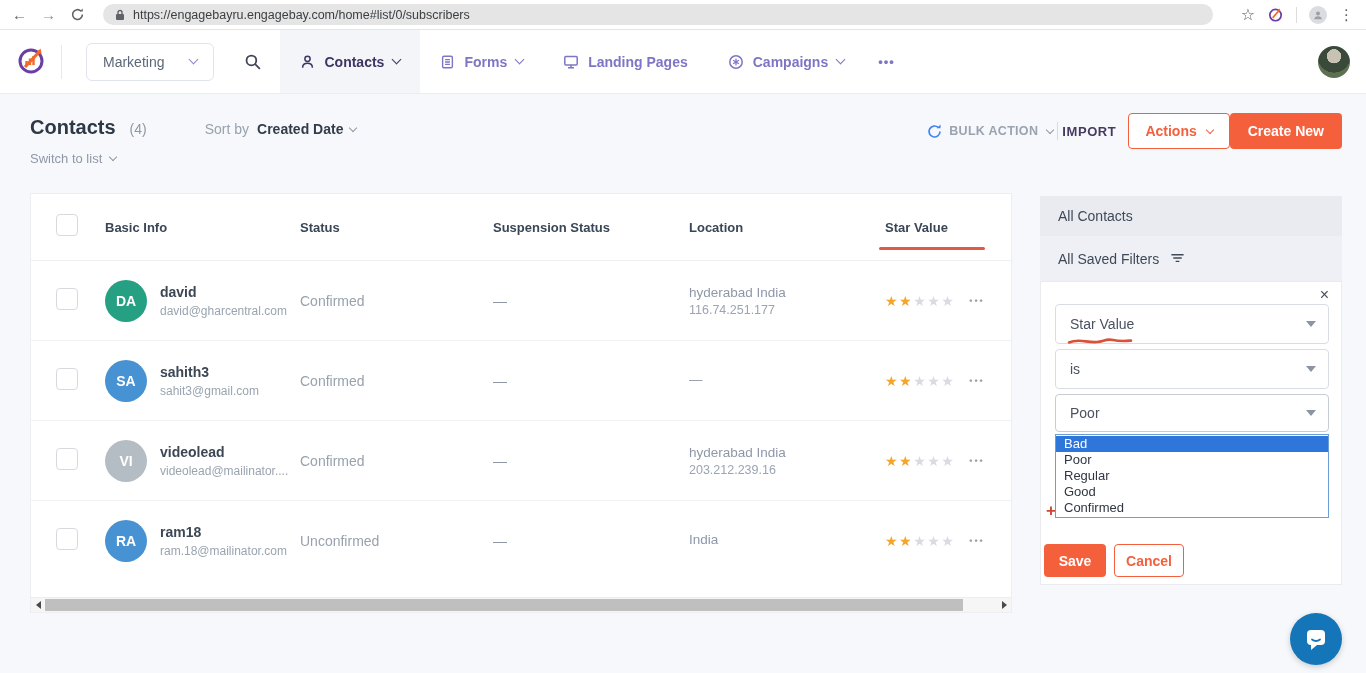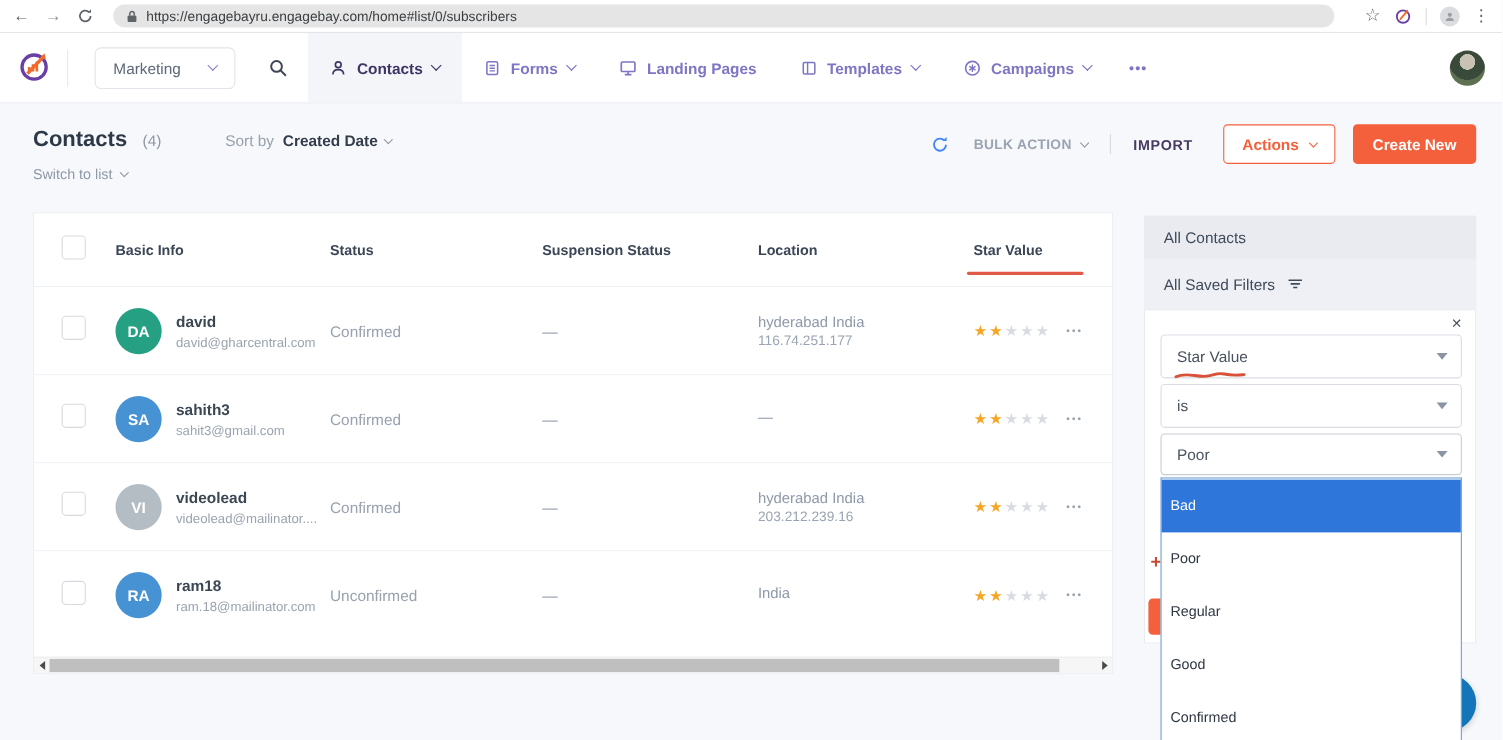--- a/index.html
+++ b/index.html
@@ -33,21 +33,21 @@
 
   
   .page-head{position:absolute;left:30px;top:116px;display:flex;align-items:baseline;gap:14px}
   .page-title{font-size:20px;font-weight:bold;color:#2e3947}
   .page-count{font-size:14px;color:#8e98a6}
   .sortby{margin-left:44px;display:flex;align-items:center;gap:8px}
   .sortby .lbl{font-size:14px;color:#98a2ae}
   .sortby .val{font-size:14px;font-weight:bold;color:#323c4b;display:flex;align-items:center;gap:7px;cursor:pointer}
   .mini-chev{width:6px;height:6px;border-right:1.5px solid #8e98a6;border-bottom:1.5px solid #8e98a6;transform:rotate(45deg);display:inline-block;margin-top:-3px}
   .switch-list{position:absolute;left:30px;top:151px;font-size:13px;color:#8e98a6;display:flex;align-items:center;gap:8px;cursor:pointer}
-  .head-actions{position:absolute;right:24px;top:113px;display:flex;align-items:center;gap:16px}
+  .head-actions{position:absolute;right:24px;top:113px;display:flex;align-items:center;}
   .refresh-btn{cursor:pointer;display:flex;align-items:center;margin-right:6px}
   .bulk{display:flex;align-items:center;gap:9px;font-size:12.5px;font-weight:bold;color:#9aa3b0;letter-spacing:.3px;cursor:pointer}
   .vdiv{width:1px;height:18px;background:#d7dbe1;margin:0 4px}
   .import{font-size:13px;font-weight:bold;color:#453a60;letter-spacing:.6px;cursor:pointer;margin-right:12px}
   .btn{border-radius:4px;font-size:14px;font-weight:bold;display:flex;align-items:center;justify-content:center;cursor:pointer;font-family:inherit}
   .btn-outline{border:1px solid var(--accent-orange,#f4603c);color:var(--accent-orange,#f4603c);background:#fff;padding:9px 16px;gap:10px}
   .btn-fill{background:var(--accent-orange,#f4603c);color:#fff;border:none;padding:10px 18px}
   .chev-orange{width:6px;height:6px;border-right:1.7px solid currentColor;border-bottom:1.7px solid currentColor;transform:rotate(45deg);margin-top:-3px}
 
   
@@ -90,21 +90,21 @@
   .saved-filters{top:236px;height:45px;background:#eef0f5;gap:11px}
   .filter-card{position:absolute;left:1040px;top:281px;width:302px;height:304px;background:#fff;border:1px solid #e9ebef}
   .close-x{position:absolute;top:5px;right:12px;font-size:16px;color:#4a5058;cursor:pointer;line-height:1}
   .dd{position:absolute;left:14px;width:274px;height:40px;border:1px solid #d9dde3;border-radius:4px;background:#fff;display:flex;align-items:center;padding:0 14px;font-size:14px;color:#4a5260;cursor:pointer}
   .dd-field{top:22px}
   .dd-op{top:67px}
   .dd-val{top:112px;height:38px;border-color:#c8ccd3}
   .caret{position:absolute;right:12px;width:0;height:0;border-left:5px solid transparent;border-right:5px solid transparent;border-top:6px solid #8a94a2}
   .scribble{position:absolute;left:11px;bottom:-2px}
   .listbox{position:absolute;left:14px;top:152px;width:274px;background:#fff;border:1px solid #6b9fd8;z-index:5;list-style:none;padding:1px 0}
-  .listbox li{font-size:13px;color:#2f3742;line-height:16px;padding:16px 8px;cursor:pointer;white-space:nowrap}
+  .listbox li{font-size:13px;color:#2f3742;line-height:16px;padding:0 8px;cursor:pointer;white-space:nowrap}
   .listbox li.highlighted{background:var(--option-highlight,#2e76d9);color:#fff}
   .add-plus{position:absolute;left:5px;top:219px;font-size:17px;font-weight:bold;color:#c74a32;cursor:pointer}
   .save-btn{position:absolute;left:3px;top:262px;width:62px;height:33px}
   .cancel-btn{position:absolute;left:73px;top:262px;width:70px;height:33px;padding:0}
 
   
   .chat{position:absolute;left:1290px;top:613px;width:52px;height:52px;border-radius:50%;background:var(--chat-blue,#1476b8);display:flex;align-items:center;justify-content:center;cursor:pointer;box-shadow:0 2px 6px rgba(0,0,0,.18)}
 </style>
 </head>
 <body>
@@ -185,28 +185,20 @@
           </svg>
         <span>Forms</span>
         <span class="chev"></span>
       </div>
       <div class="nav-item">
         <svg width="16" height="16" viewBox="0 0 16 16">
             <rect x="1.8" y="2.4" width="12.4" height="8.6" rx="1" fill="none" stroke="currentColor" stroke-width="1.5"></rect>
             <path d="M8 11v2.4M5 13.8h6" stroke="currentColor" stroke-width="1.5"></path>
           </svg>
         <span>Landing Pages</span>
-      </div>
-      <div class="nav-item">
-        <svg width="15" height="16" viewBox="0 0 16 16">
-            <rect x="2.4" y="2.4" width="11.2" height="11.2" rx="1.2" fill="none" stroke="currentColor" stroke-width="1.5"></rect>
-            <path d="M6.6 2.4v11.2" stroke="currentColor" stroke-width="1.4"></path>
-          </svg>
-        <span>Templates</span>
-        <span class="chev"></span>
       </div>
       <div class="nav-item">
         <svg width="16" height="16" viewBox="0 0 16 16">
             <circle cx="8" cy="8" r="6.2" fill="none" stroke="currentColor" stroke-width="1.5"></circle>
             <path d="M8 4.6v6.8M5.1 6.3l5.8 3.4M5.1 9.7l5.8-3.4" stroke="currentColor" stroke-width="1.2"></path>
           </svg>
         <span>Campaigns</span>
         <span class="chev"></span>
       </div>
       <div class="nav-more">•••</div>

